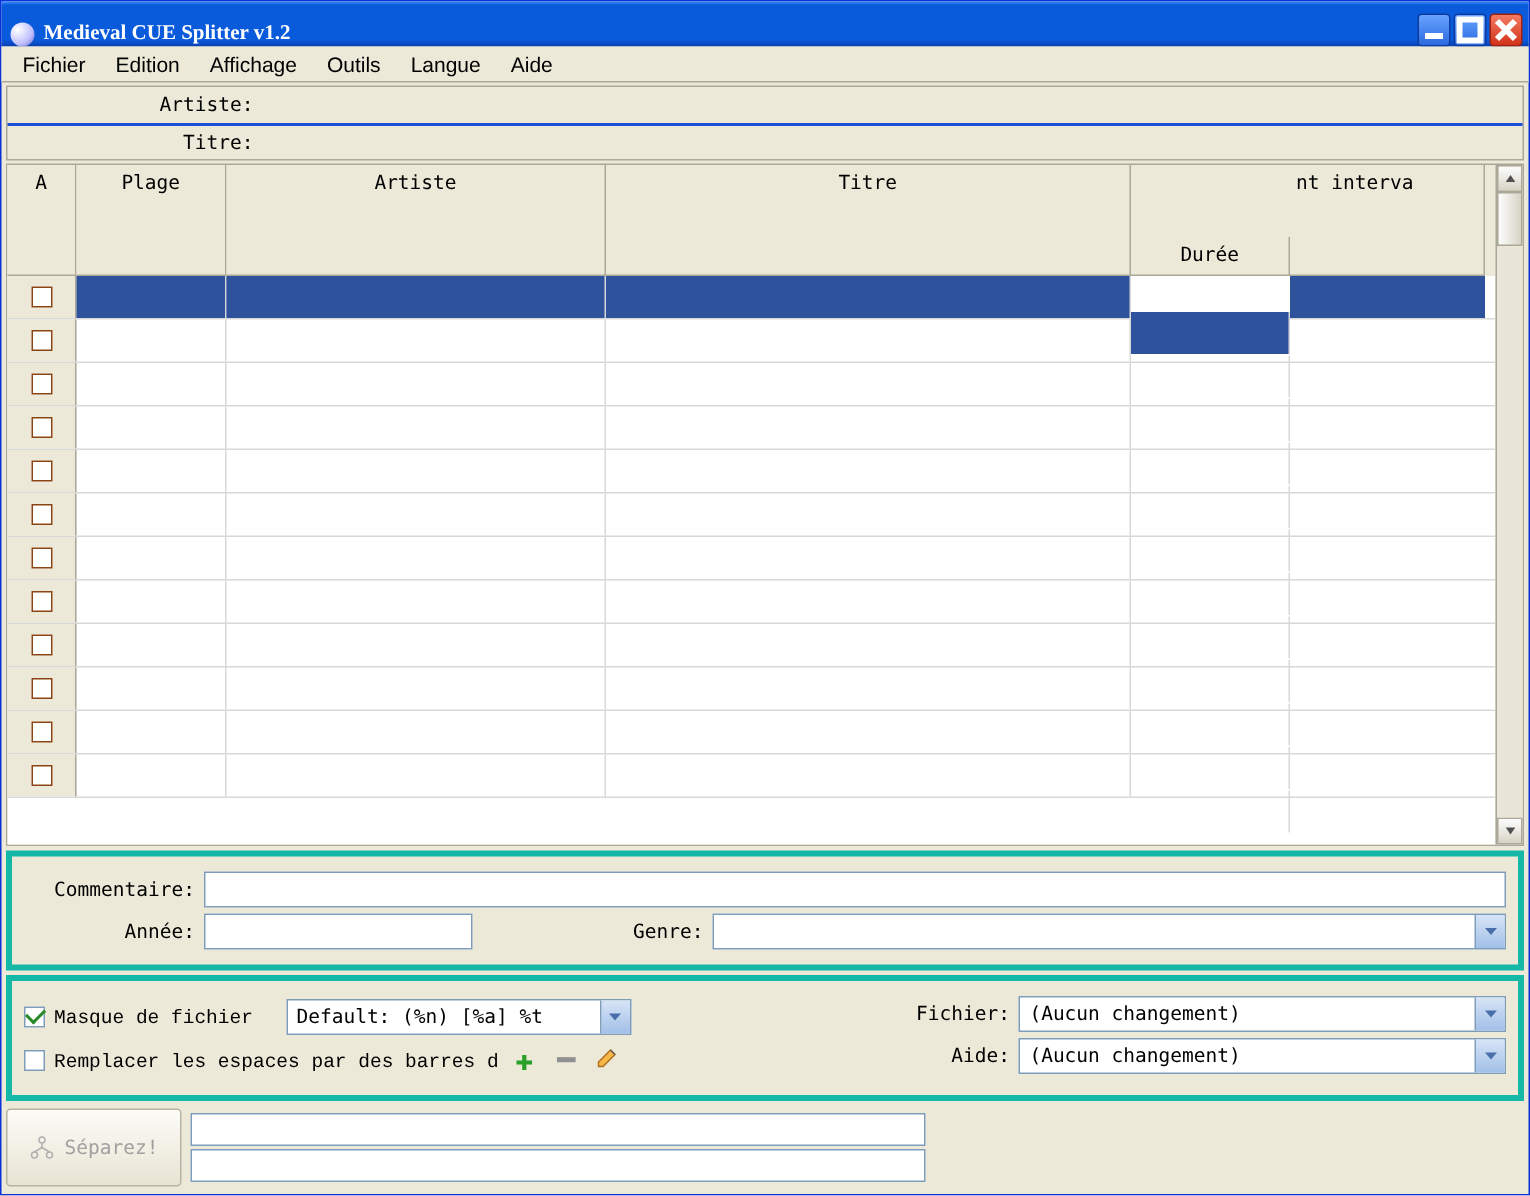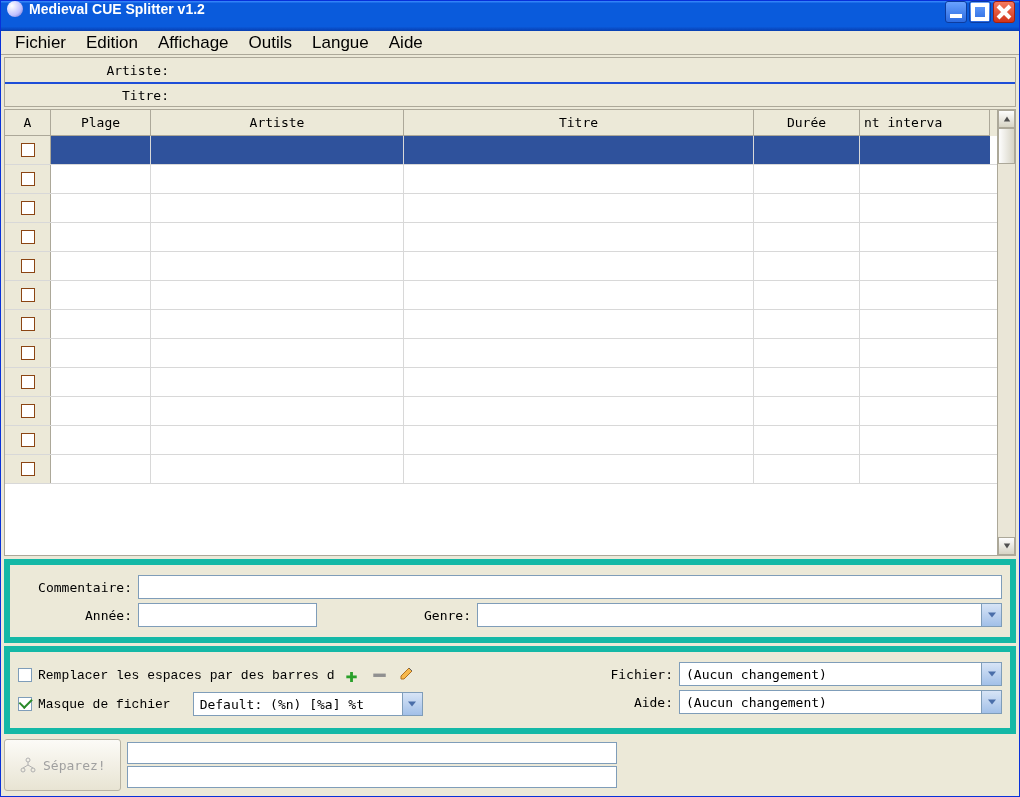--- a/index.html
+++ b/index.html
@@ -18,24 +18,24 @@
     height: 797px;
     border: 1px solid #0831d9;
     display: flex;
     flex-direction: column;
     background: #ece9d8;
   }
   .titlebar {
     height: 30px;
     background: linear-gradient(to bottom, #3b8cff 0%, #0a5bdc 8%, #0a5bdc 40%, #0a5bdc 85%, #083eb1 100%);
     display: flex;
-    align-items: flex-start;
+    align-items: flex-end;
     padding: 0 4px 0 6px;
     color: white;
-    font-family: Liberation Sans, sans-serif;
+    font-family: Liberation Serif, serif;
     font-weight: bold;
     font-size: 14px;
   }
   .titlebar .app-icon {
     width: 16px; height: 16px;
     background: radial-gradient(circle at 30% 30%, #fff, #c0c0ff 60%, #6060c0);
     border-radius: 50%;
     margin-right: 6px;
     flex-shrink: 0;
   }
@@ -59,21 +59,21 @@
 
   
   .menubar {
     height: 24px;
     background: #ece9d8;
     border-bottom: 1px solid #aca899;
     display: flex;
     align-items: center;
     padding: 0 4px;
     font-family: Tahoma, sans-serif;
-    font-size: 17px;
+    font-size: 14px;
   }
   .menubar .menu-item {
     padding: 3px 10px;
     cursor: pointer;
   }
 
   
   .content {
     flex: 1;
     display: flex;
@@ -128,21 +128,21 @@
     font-family: "Lucida Console", monospace;
     overflow: hidden;
     white-space: nowrap;
     background: #ece9d8;
     cursor: pointer;
   }
   .col-a { width: 46px; }
   .col-plage { width: 100px; }
   .col-artiste { width: 253px; }
   .col-titre { width: 350px; }
-  .col-duree { width: 106px; }
+  .col-duree { width: 106px; margin-top: 48px; }
   .col-interv { width: 130px; text-align: left; }
 
   .grid-body {
     flex: 1;
     background: white;
     overflow: hidden;
   }
   .grid-row {
     display: flex;
     height: 29px;
@@ -197,21 +197,21 @@
   .vscroll .thumb {
     position: absolute; top: 0; left: 0; right: 0; height: 36px;
     background: linear-gradient(to right, #fdfdfd, #d7d4c5);
     border: 1px solid #aca899;
     cursor: pointer;
   }
   .vscroll svg { width: 8px; height: 8px; fill: #505050; }
 
   
   .panel {
-    border: 6px solid #14b8a6;
+    border: 4px solid #14b8a6;
     background: #ece9d8;
     margin-top: 3px;
     padding: 6px 8px;
   }
   .form-row {
     display: flex;
     align-items: center;
     margin: 4px 0;
   }
   .form-label {
@@ -529,46 +529,46 @@
                 <path d="M0 0 L10 0 L5 6 Z"></path>
               </svg>
             </div>
         </div>
       </div>
     </div>
 
     <div class="panel panel-masks">
       <div class="masks-left">
         <div class="chk-row">
-          <div class="checkbox"></div>
-          <span>Remplacer les espaces par des barres d</span>
-          <div class="iconbtn">
-              <span class="plus-icon">✚</span>
-            </div>
-          <div class="iconbtn">
-              <span class="minus-icon">━</span>
-            </div>
-          <div class="iconbtn">
-            <span class="edit-icon"><svg viewBox="0 0 16 16">
-                  <path d="M2 11 L10 3 L13 6 L5 14 L2 14 Z" fill="#f7b84a" stroke="#b07020"></path>
-                  <path d="M10 3 L13 6" stroke="#606060" stroke-width="1"></path>
-                </svg></span>
-          </div>
-        </div>
-        <div class="chk-row">
           <div class="checkbox checked" id="mask-chk"></div>
           <span>Masque de fichier</span>
           <div style="width:10px"></div>
           <div class="combo" style="width:230px">
             <div class="cval">Default: (%n) [%a] %t</div>
             <div class="cbtn">
                 <svg viewBox="0 0 10 6">
                   <path d="M0 0 L10 0 L5 6 Z"></path>
                 </svg>
               </div>
+          </div>
+        </div>
+        <div class="chk-row">
+          <div class="checkbox"></div>
+          <span>Remplacer les espaces par des barres d</span>
+          <div class="iconbtn">
+              <span class="plus-icon">✚</span>
+            </div>
+          <div class="iconbtn">
+              <span class="minus-icon">━</span>
+            </div>
+          <div class="iconbtn">
+            <span class="edit-icon"><svg viewBox="0 0 16 16">
+                  <path d="M2 11 L10 3 L13 6 L5 14 L2 14 Z" fill="#f7b84a" stroke="#b07020"></path>
+                  <path d="M10 3 L13 6" stroke="#606060" stroke-width="1"></path>
+                </svg></span>
           </div>
         </div>
       </div>
       <div class="masks-right">
         <div class="form-row">
           <div class="form-label" style="width:90px">Fichier:</div>
           <div class="combo" style="flex:1">
             <div class="cval">(Aucun changement)</div>
             <div class="cbtn">
                 <svg viewBox="0 0 10 6">

